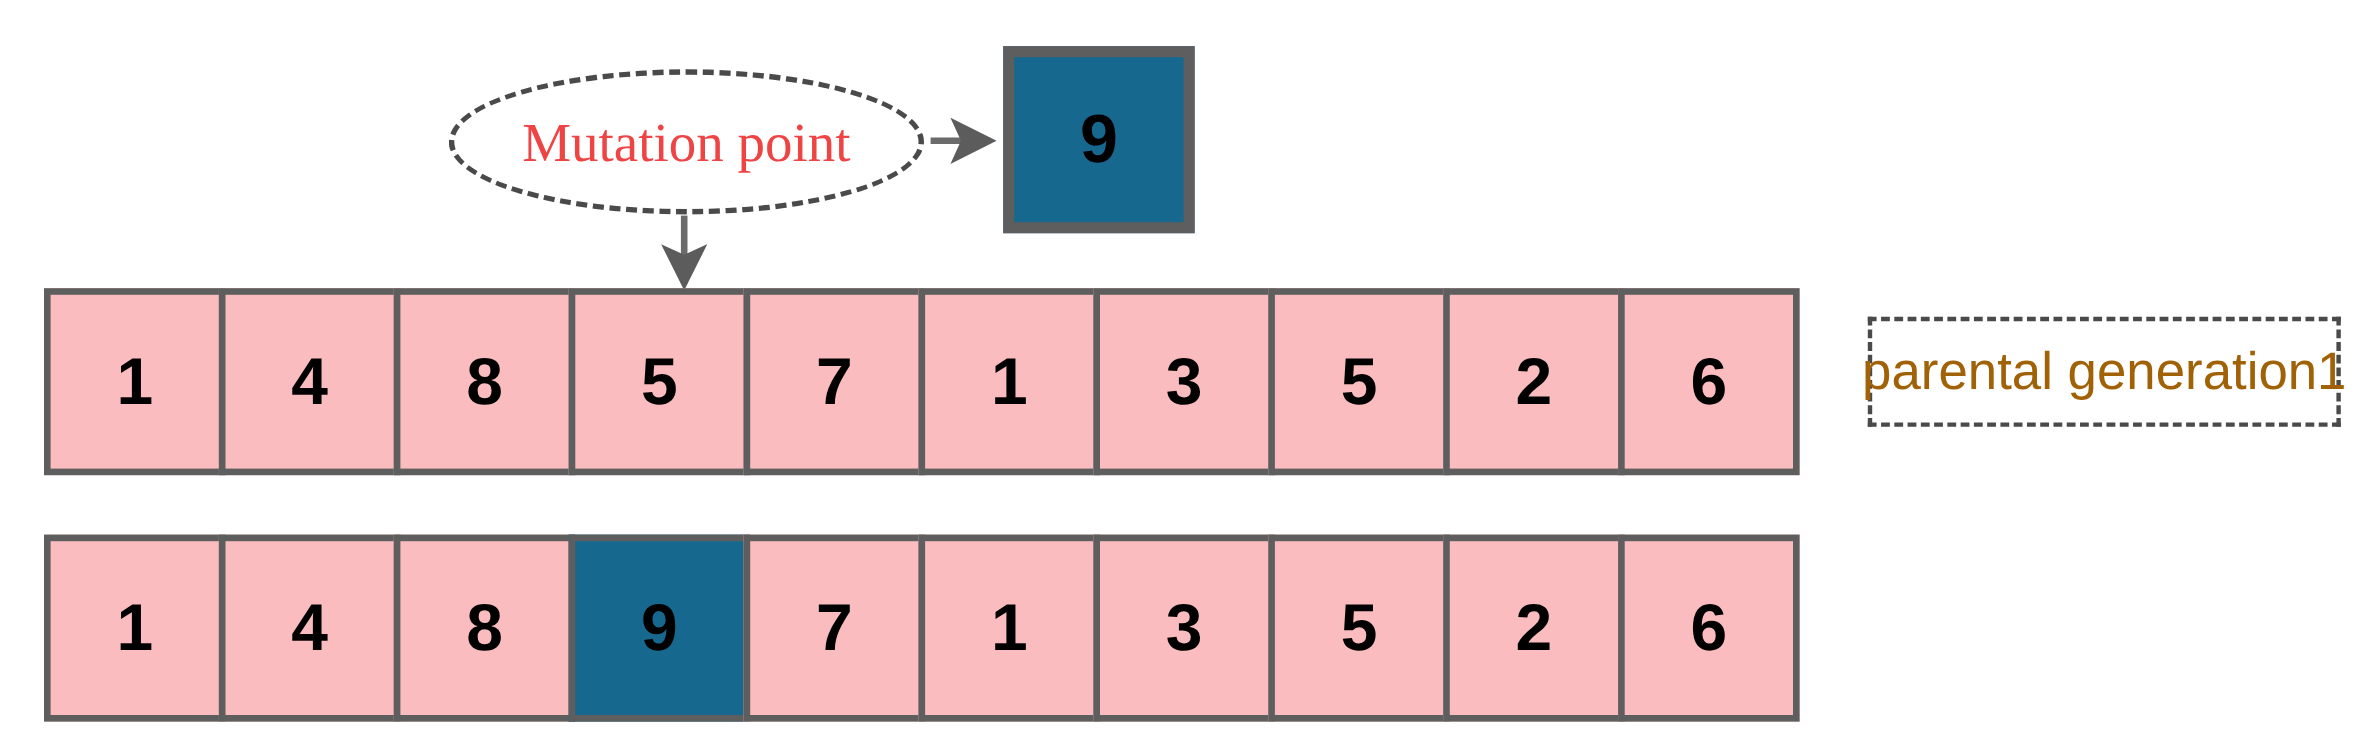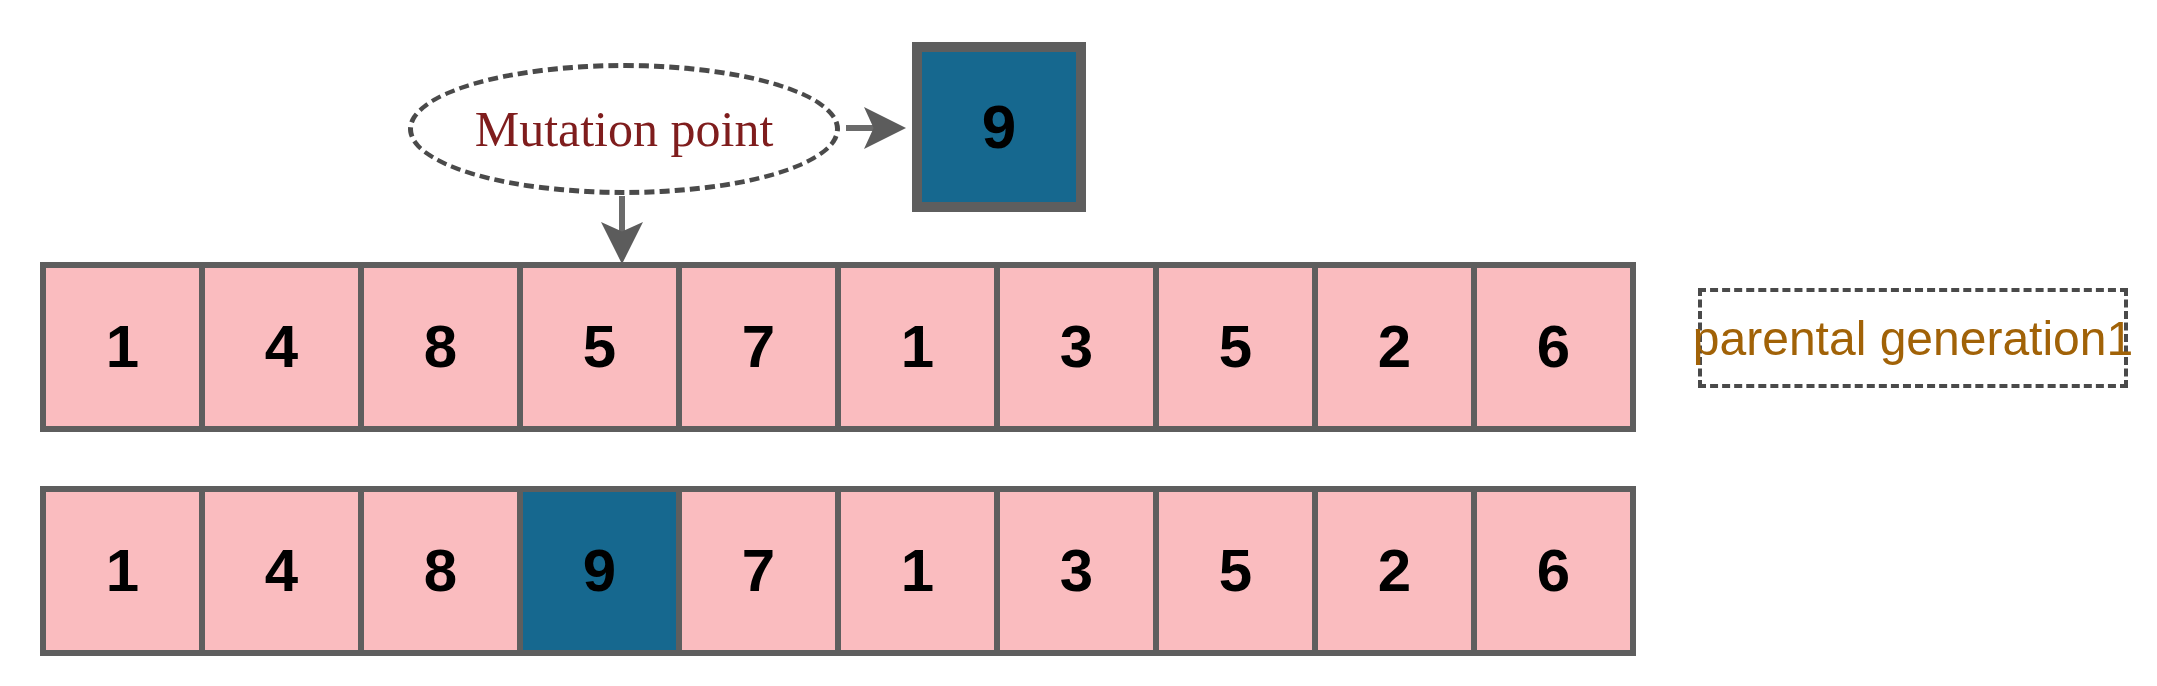--- a/index.html
+++ b/index.html
@@ -67,21 +67,21 @@
     position: absolute;
     box-sizing: border-box;
     border: 5px dashed #4a4a4a;
     border-radius: 50%;
     background: #ffffff;
     display: flex;
     align-items: center;
     justify-content: center;
     font-family: "Liberation Serif", "DejaVu Serif", serif;
     font-size: 50px;
-    color: #7f1d1d;
+    color: #ef4444;
     white-space: nowrap;
   }
 
   
   .mutation-box {
     position: absolute;
     box-sizing: border-box;
     border: 10px solid #5e5e5e;
     background: #16688f;
     display: flex;

